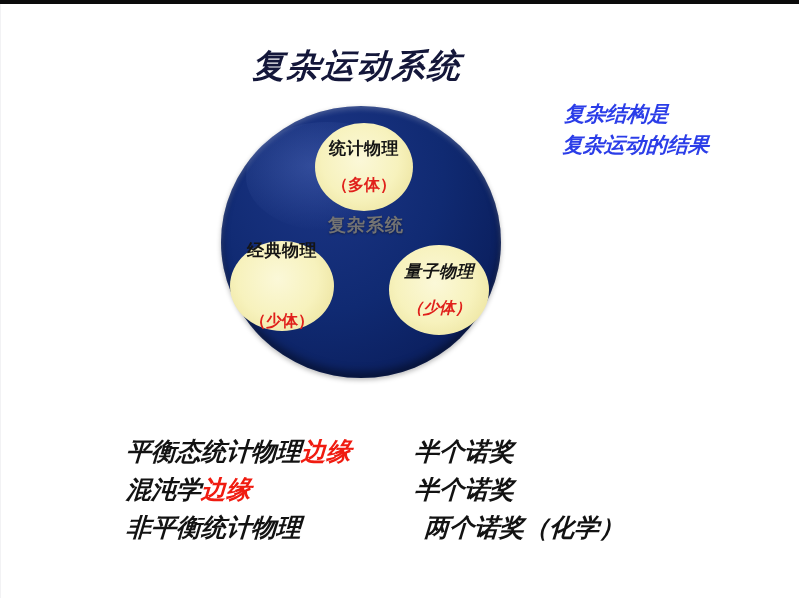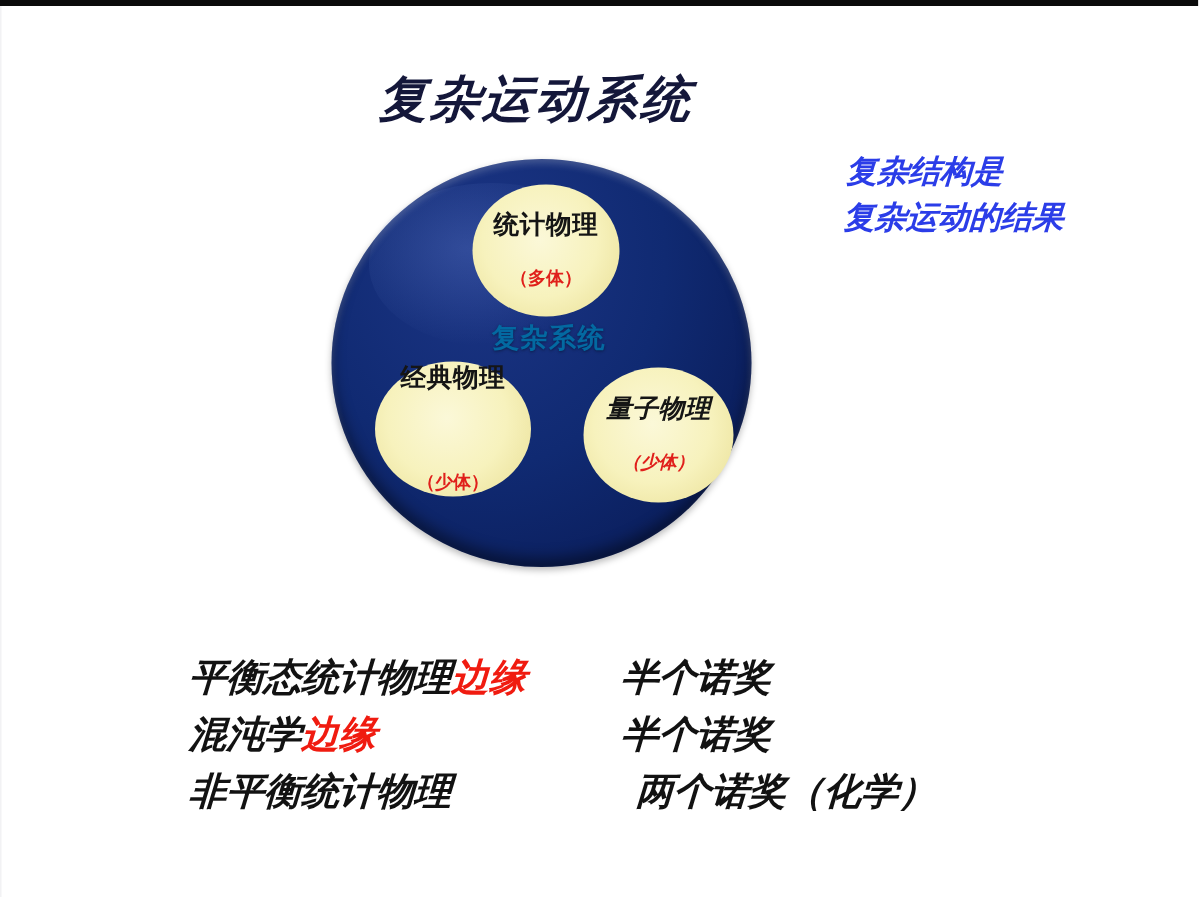--- a/index.html
+++ b/index.html
@@ -116,43 +116,43 @@
   .ycircle .main {
     font-family: "DejaVu Serif", "Liberation Serif", serif;
     font-size: 17px;
     font-weight: 700;
     color: #151515;
     letter-spacing: 0.5px;
     white-space: nowrap;
   }
   .ycircle .sub {
     font-family: "DejaVu Serif", "Liberation Serif", serif;
-    font-size: 12px;
+    font-size: 16px;
     font-weight: 700;
     color: #e0201b;
     margin-top: 19px;
     letter-spacing: 0px;
     white-space: nowrap;
   }
 
   .ycircle.top   { left: 315px; top: 123px; width: 98px; height: 88px; }
-  .ycircle.left  { left: 250px; top: 241px; width: 104px; height: 90px; gap: 34px; }
+  .ycircle.left  { left: 230px; top: 241px; width: 104px; height: 90px; gap: 34px; }
   .ycircle.right { left: 389px; top: 245px; width: 100px; height: 90px; font-style: italic; }
 
   
   .center-label {
     position: absolute;
     left: 301px;
     top: 213px;
     width: 130px;
     text-align: center;
     font-family: "DejaVu Serif", "Liberation Serif", serif;
     font-size: 18px;
     font-weight: 700;
-    color: #0369a1;
+    color: #737373;
     letter-spacing: 1px;
     white-space: nowrap;
     text-shadow: 0 1px 2px rgba(0,0,0,0.4);
   }
 
   
   .notes {
     position: absolute;
     left: 126px;
     top: 435px;

